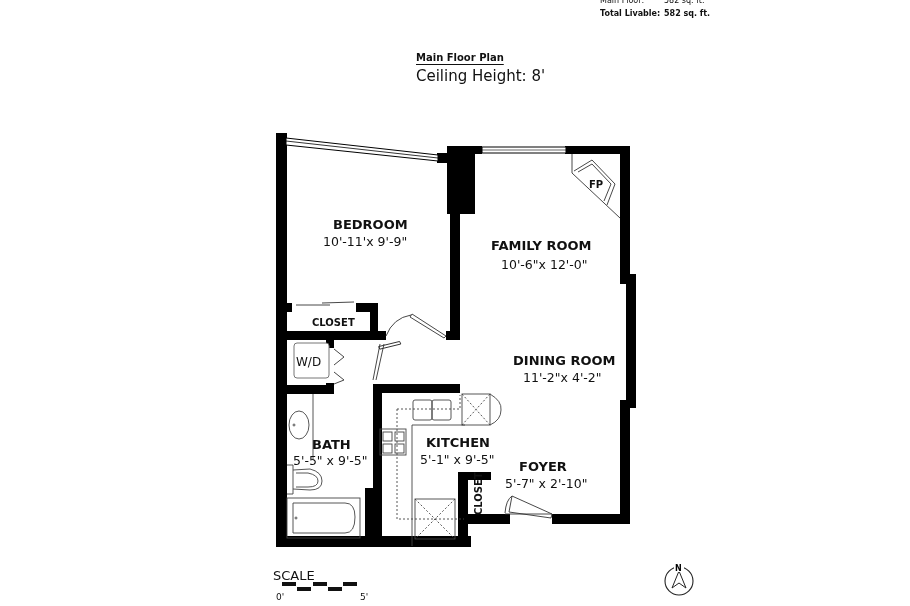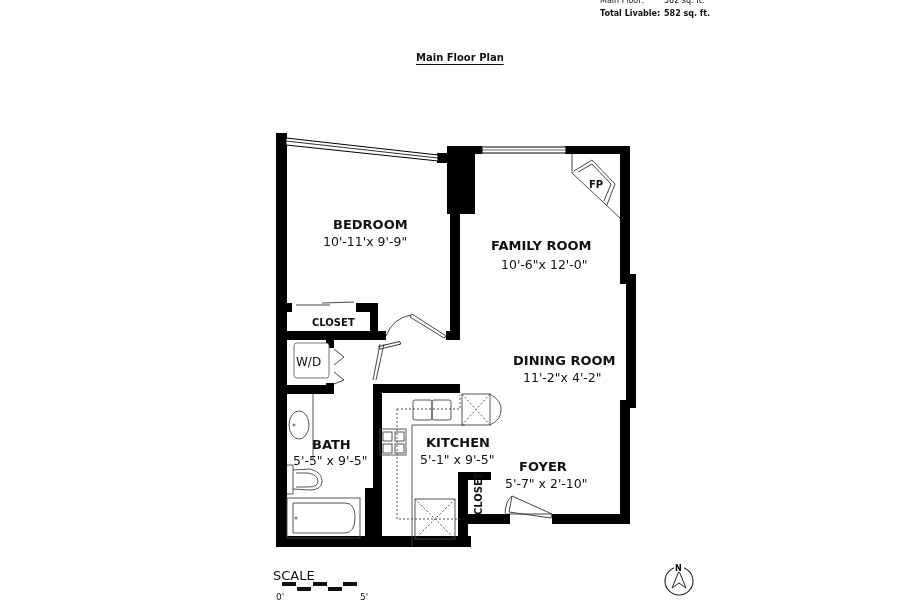--- a/index.html
+++ b/index.html
@@ -30,20 +30,21 @@
     <span class="v">582 sq. ft.</span>
   </div>
   <div class="row total">
     <span class="k">Total Livable:</span>
     <span class="v">582 sq. ft.</span>
   </div>
 </div>
 
 <div class="titleblock">
   <div class="t">Main Floor Plan</div>
+  <div class="s">Ceiling Height: 8'</div>
 </div>
 
 <svg class="plan" width="910" height="606" viewBox="0 0 910 606">
 
   <g fill="#000">
 
     <rect x="276" y="133" width="11" height="413"></rect>
 
     <rect x="276" y="536" width="195" height="11"></rect>
 

